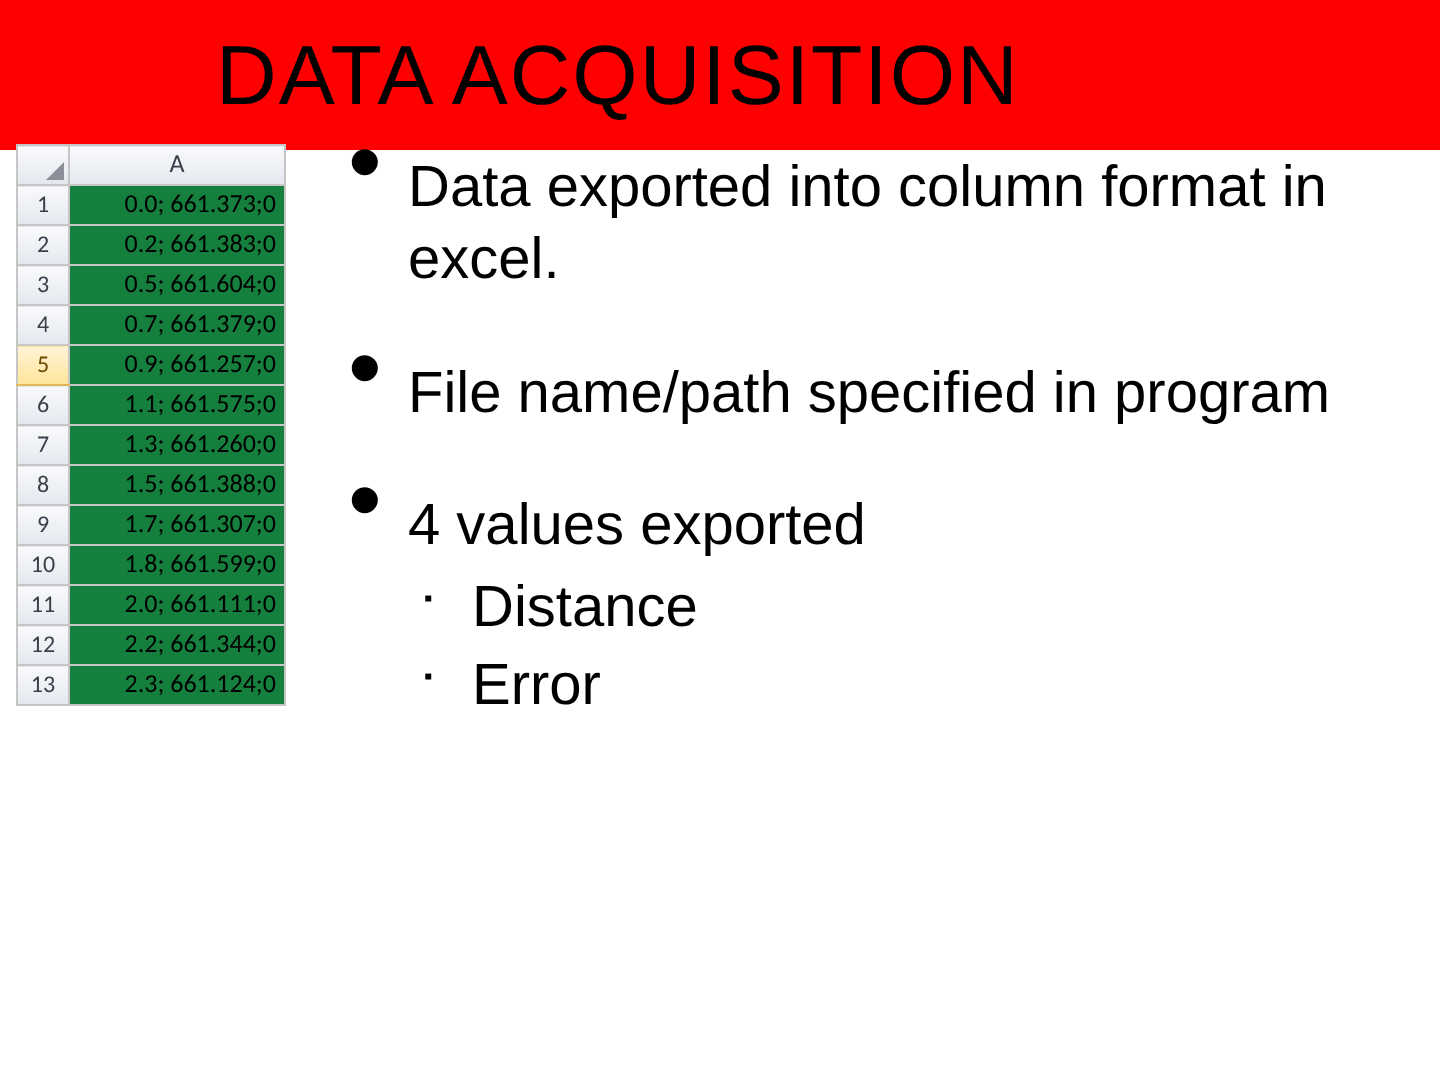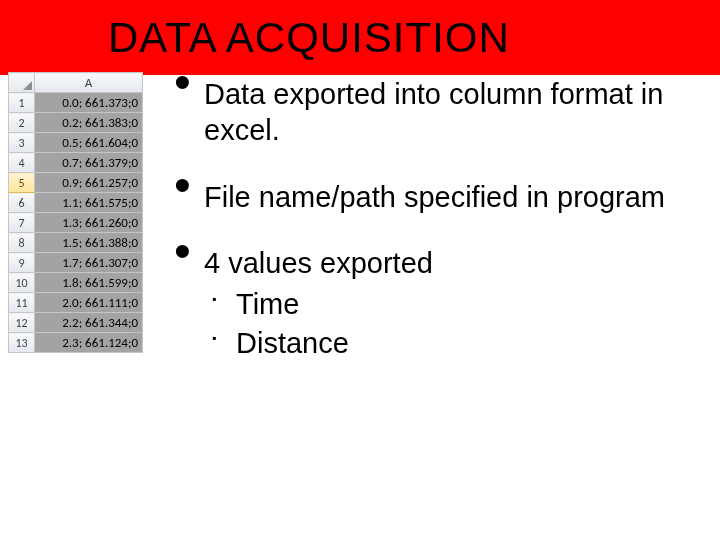--- a/index.html
+++ b/index.html
@@ -90,21 +90,21 @@
   table.excel tr.sel th.rowhead {
     background: linear-gradient(#fff3d5, #ffe49a);
     color: #6a4b00;
     border-bottom-color: #e0b75a;
     border-top-color: #e0b75a;
   }
   table.excel td.cell {
     width: 108px;
     padding: 0 4px;
     color: #000;
-    background: #a3a3a3;
+    background: #15803d;
   }
   .bullets {
     flex: 1;
     padding: 10px 12px 0 6px;
     font-size: 29px;
     color: #000;
   }
   ul.main {
     list-style: none;
     padding: 0;
@@ -220,21 +220,21 @@
       </table>
     </div>
 
     <div class="bullets">
       <ul class="main">
         <li><span>Data exported into column format in excel.</span></li>
         <li><span>File name/path specified in program</span></li>
         <li>
           <span>4 values exported</span>
           <ul class="sub">
-            <li>Time</li>
             <li>Distance</li>
+            <li>Error</li>
           </ul>
         </li>
       </ul>
     </div>
 
   </div>
 </div>
 
 </body></html>

